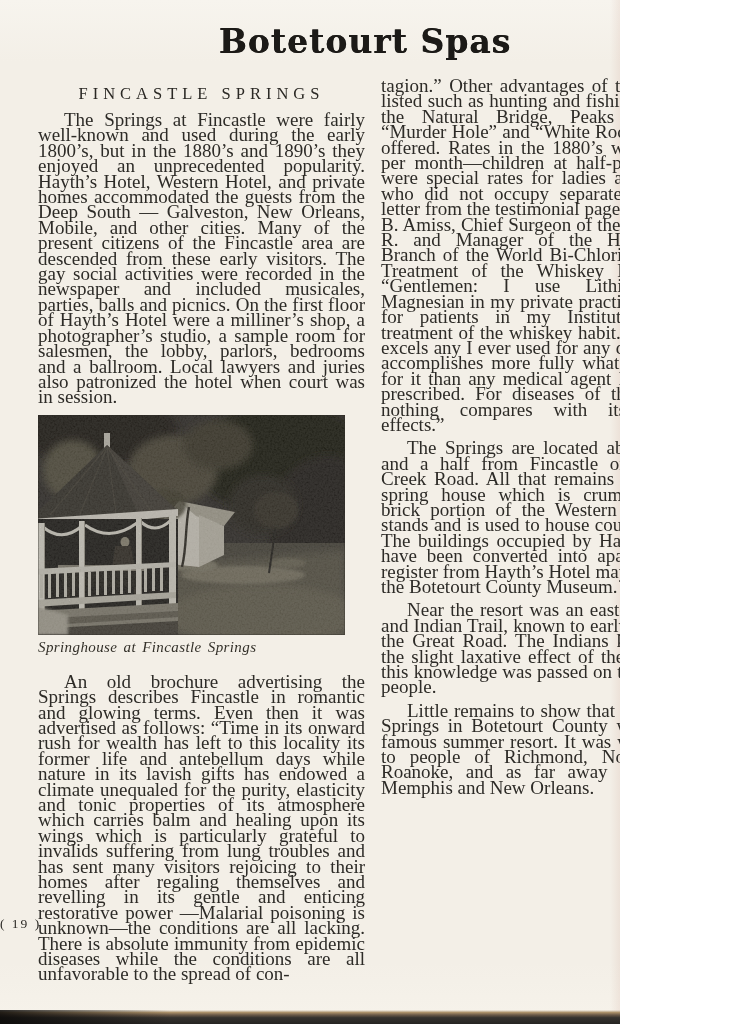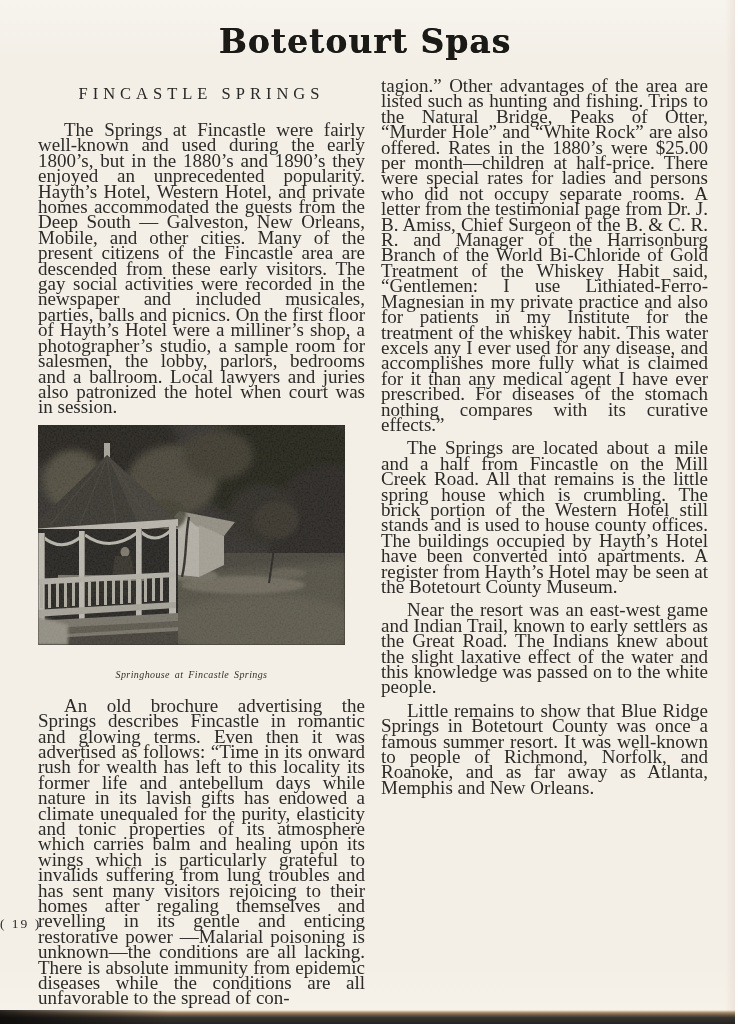--- a/index.html
+++ b/index.html
@@ -1,18 +1,18 @@
 <!DOCTYPE html>
 <html><head>
 <meta charset="utf-8">
 <style>
   html,body{margin:0;padding:0;}
   .page{
     position:relative;
-    width:735px;height:1024px;
+    width:620px;height:1024px;
     background:
       linear-gradient(to left, rgba(205,165,150,.18), rgba(205,165,150,0) 10px),
       linear-gradient(180deg, #f7f4ee 0%, #f3efe7 6%, #f3efe7 94%, #f6f2ea 99%),
       #f3efe7;
     overflow:hidden;
     font-family:"Liberation Serif", serif;
     color:#2d2b27;
   }
   .title{
     position:absolute;top:22px;left:0;width:730px;
@@ -27,45 +27,44 @@
   .columns{
     position:absolute;top:78px;left:38px;width:670px;
     display:flex;gap:16px;
   }
   .col{width:327px;}
   .heading{
     text-align:center;
     font-weight:normal;
     font-size:16.5px;
     letter-spacing:5px;
-    margin:6px 0 18px 0;
+    margin:6px 0 8px 0;
     color:#2a2824;
     white-space:nowrap;
   }
   .heading.blue{
     font-size:18.5px;
     letter-spacing:1.5px;
     word-spacing:9px;
     margin:14px 0 12px 0;
   }
   p.body{
     font-size:19px;
     line-height:15.4px;
     text-align:justify;
     text-indent:26px;
     margin:0 0 8px 0;
   }
   p.body.continuation{text-indent:0;}
   figure{margin:10px 0 18px 0;padding:0;width:307px;}
   .photo{display:block;width:307px;height:220px;background:#454239;}
   figcaption{
-    margin-top:24px;
-    text-align:center;
+    margin-top:4px;
     font-style:italic;
-    font-size:10px;
+    font-size:15px;
     color:#333029;
     letter-spacing:.4px;
     word-spacing:2px;
   }
   .pagenum{
     position:absolute;top:916px;left:0;width:692px;
     font-size:13.5px;
     letter-spacing:2px;
     color:#2d2b27;
   }

